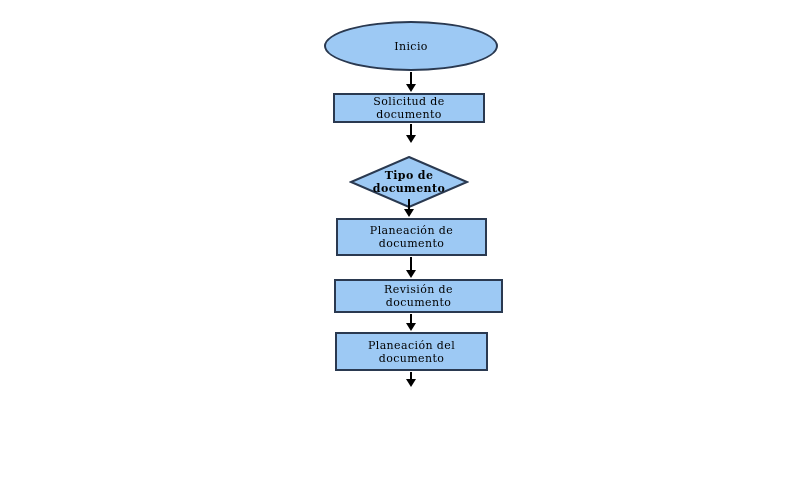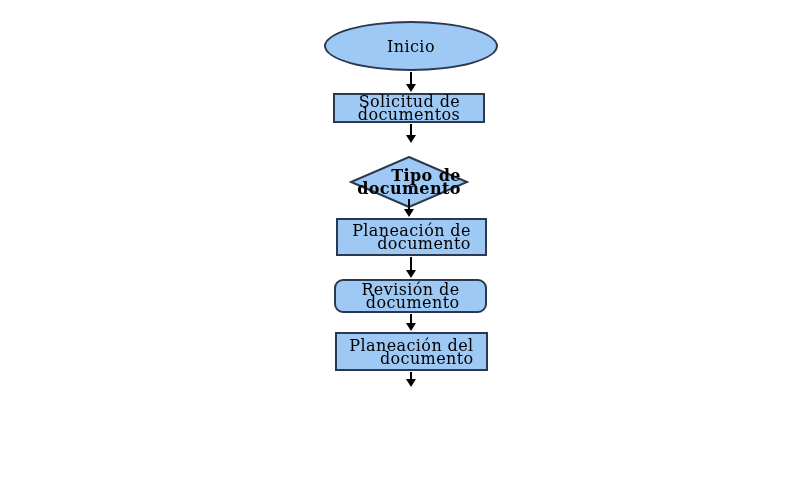--- a/index.html
+++ b/index.html
@@ -15,22 +15,22 @@
     overflow: hidden;
   }
   .node {
     position: absolute;
     display: flex; align-items: center; justify-content: center;
     box-sizing: border-box;
   }
   .node .label {
     position: relative;
     white-space: pre-line;
-    text-align: right;
-    font-size: 16px;
+    text-align: center;
+    font-size: 11px;
     line-height: 13px;
     letter-spacing: 0.4px;
     color: var(--text, #000000);
   }
   .ellipse {
     background: var(--fill, #9dc9f4);
     border: 2px solid var(--border, #2a3950);
     border-radius: 50%;
   }
   .rect {
@@ -65,21 +65,21 @@
 <div id="stage">
 
   <div class="node ellipse" style="left:324px; top:21px; width:174px; height:50px;">
     <span class="label">Inicio</span>
   </div>
 
   <div class="arrow" style="left:410px; top:72px; height:12px;"></div>
 
   <div class="node rect" style="left:333px; top:93px; width:152px; height:30px;">
     <span class="label">Solicitud de
-documentos</span>
+documento</span>
   </div>
 
   <div class="arrow" style="left:410px; top:124px; height:11px;"></div>
 
   <div class="node diamond" style="left:349px; top:156px; width:120px; height:52px;font-weight:bold;">
     <svg width="120" height="52" viewBox="0 0 120 52">
       <polygon points="60,1 118,26 60,51 2,26"></polygon>
     </svg>
     <span class="label">Tipo de
 documento</span>
@@ -87,21 +87,21 @@
 
   <div class="arrow" style="left:408px; top:199px; height:10px;"></div>
 
   <div class="node rect" style="left:336px; top:218px; width:151px; height:38px;">
     <span class="label">Planeación de
 documento</span>
   </div>
 
   <div class="arrow" style="left:410px; top:257px; height:13px;"></div>
 
-  <div class="node rect" style="left:334px; top:279px; width:153px; height:34px;border-radius:9px;">
+  <div class="node rect" style="left:334px; top:279px; width:169px; height:34px;">
     <span class="label">Revisión de
 documento</span>
   </div>
 
   <div class="arrow" style="left:410px; top:314px; height:9px;"></div>
 
   <div class="node rect" style="left:335px; top:332px; width:153px; height:39px;">
     <span class="label">Planeación del
 documento</span>
   </div>

